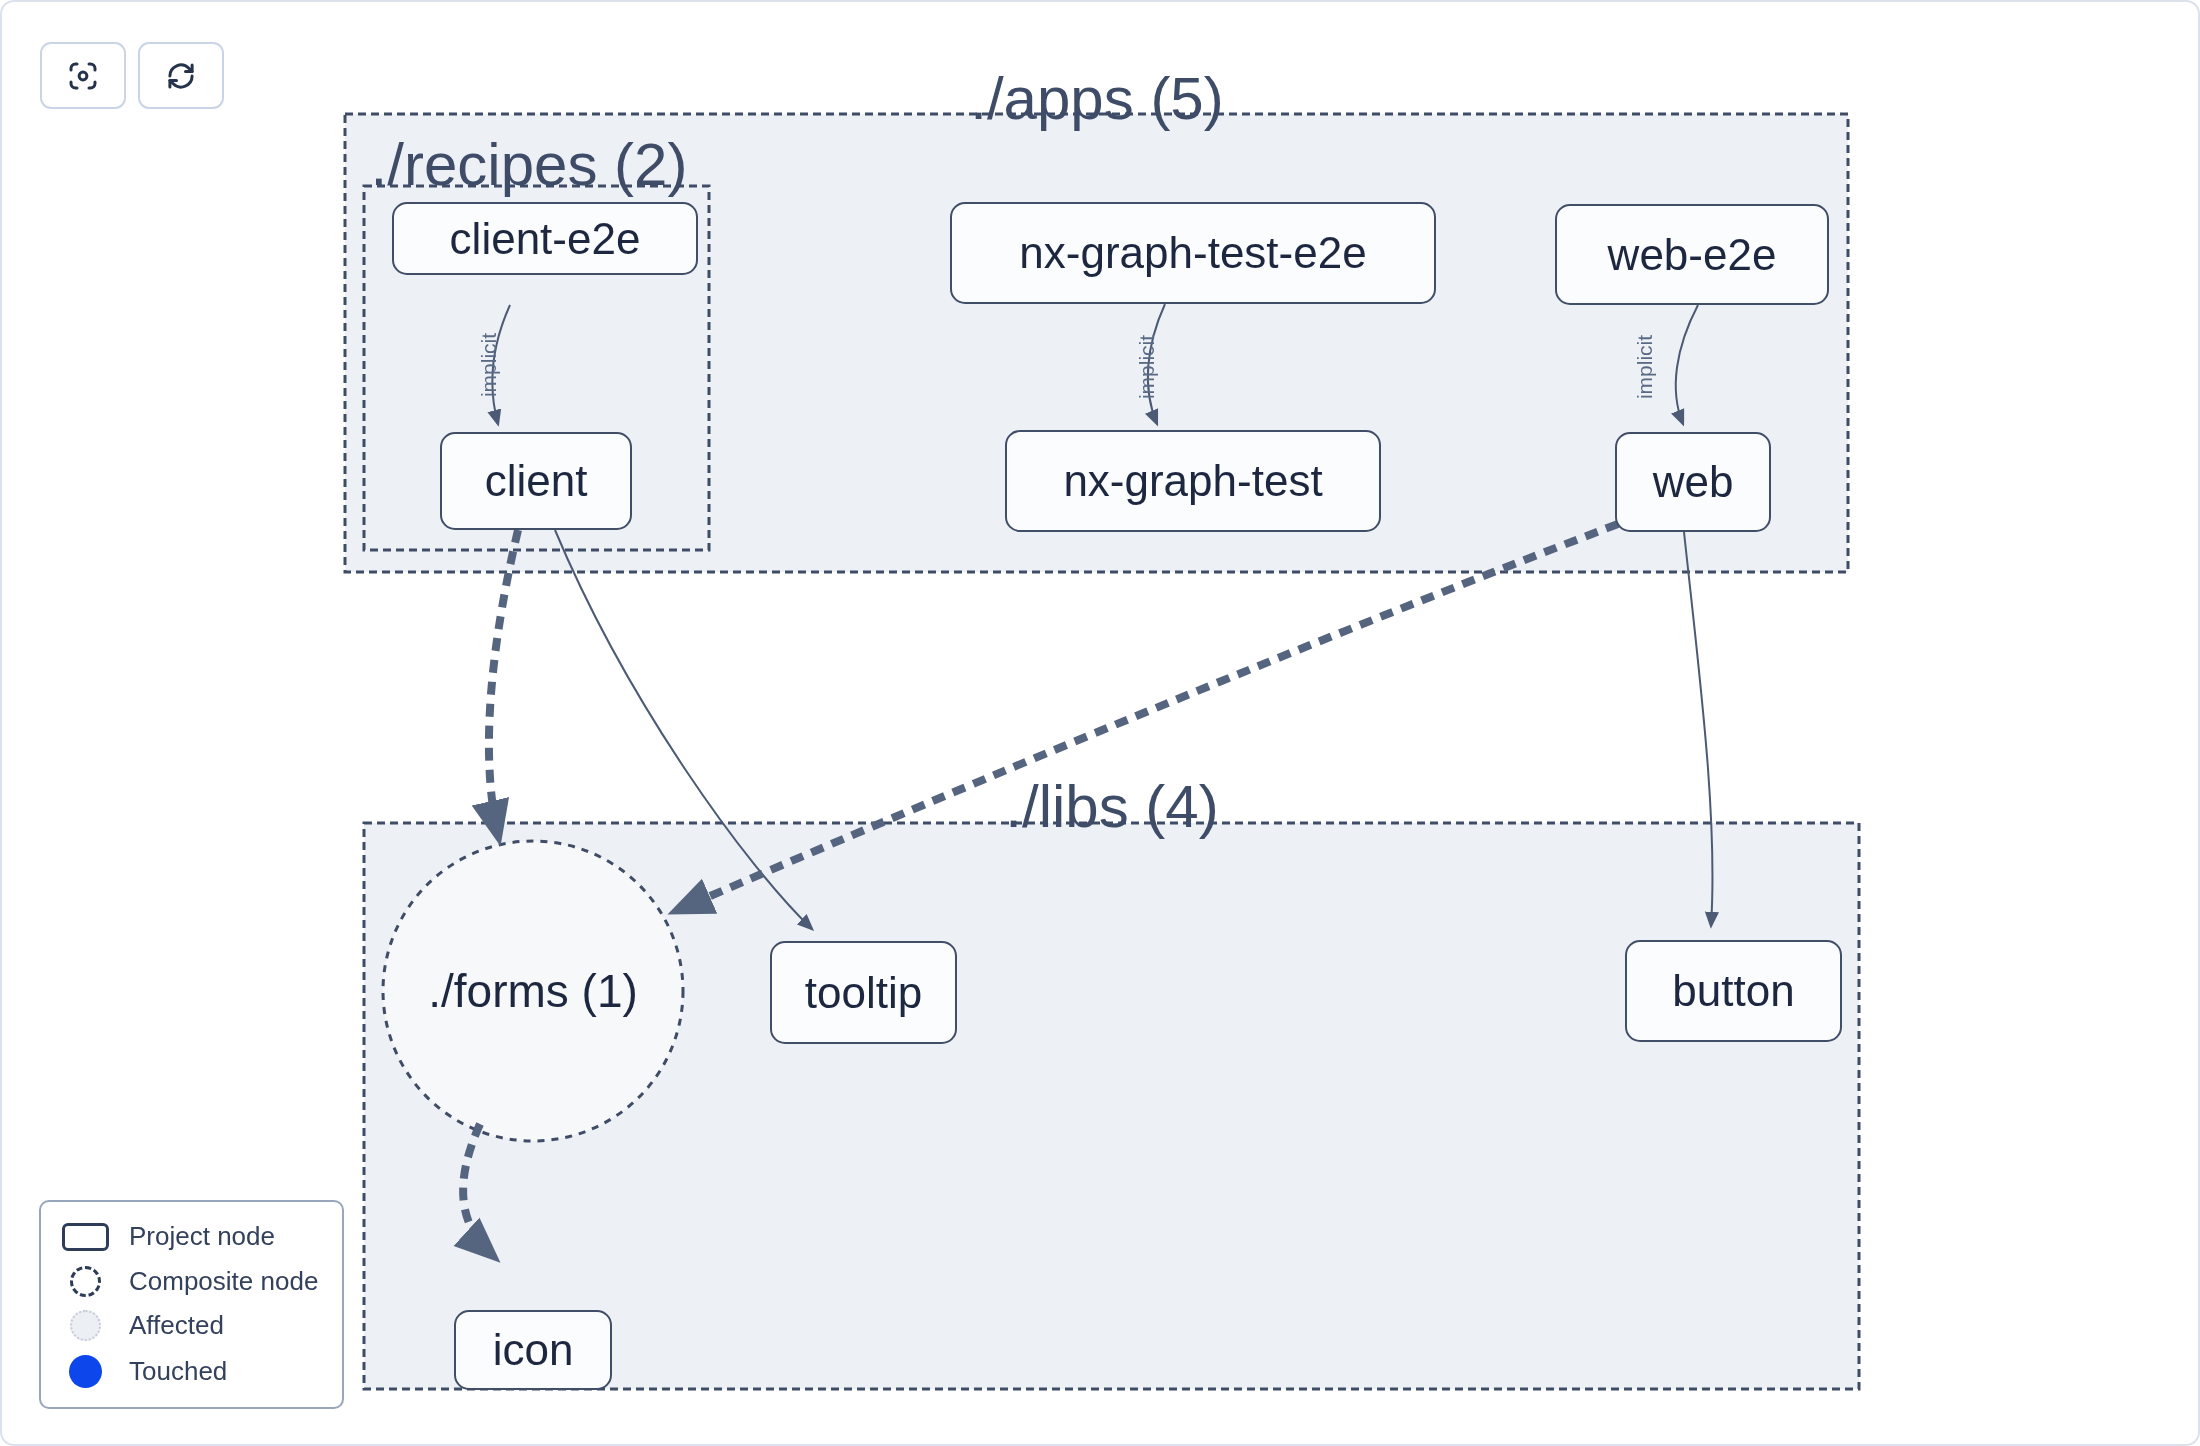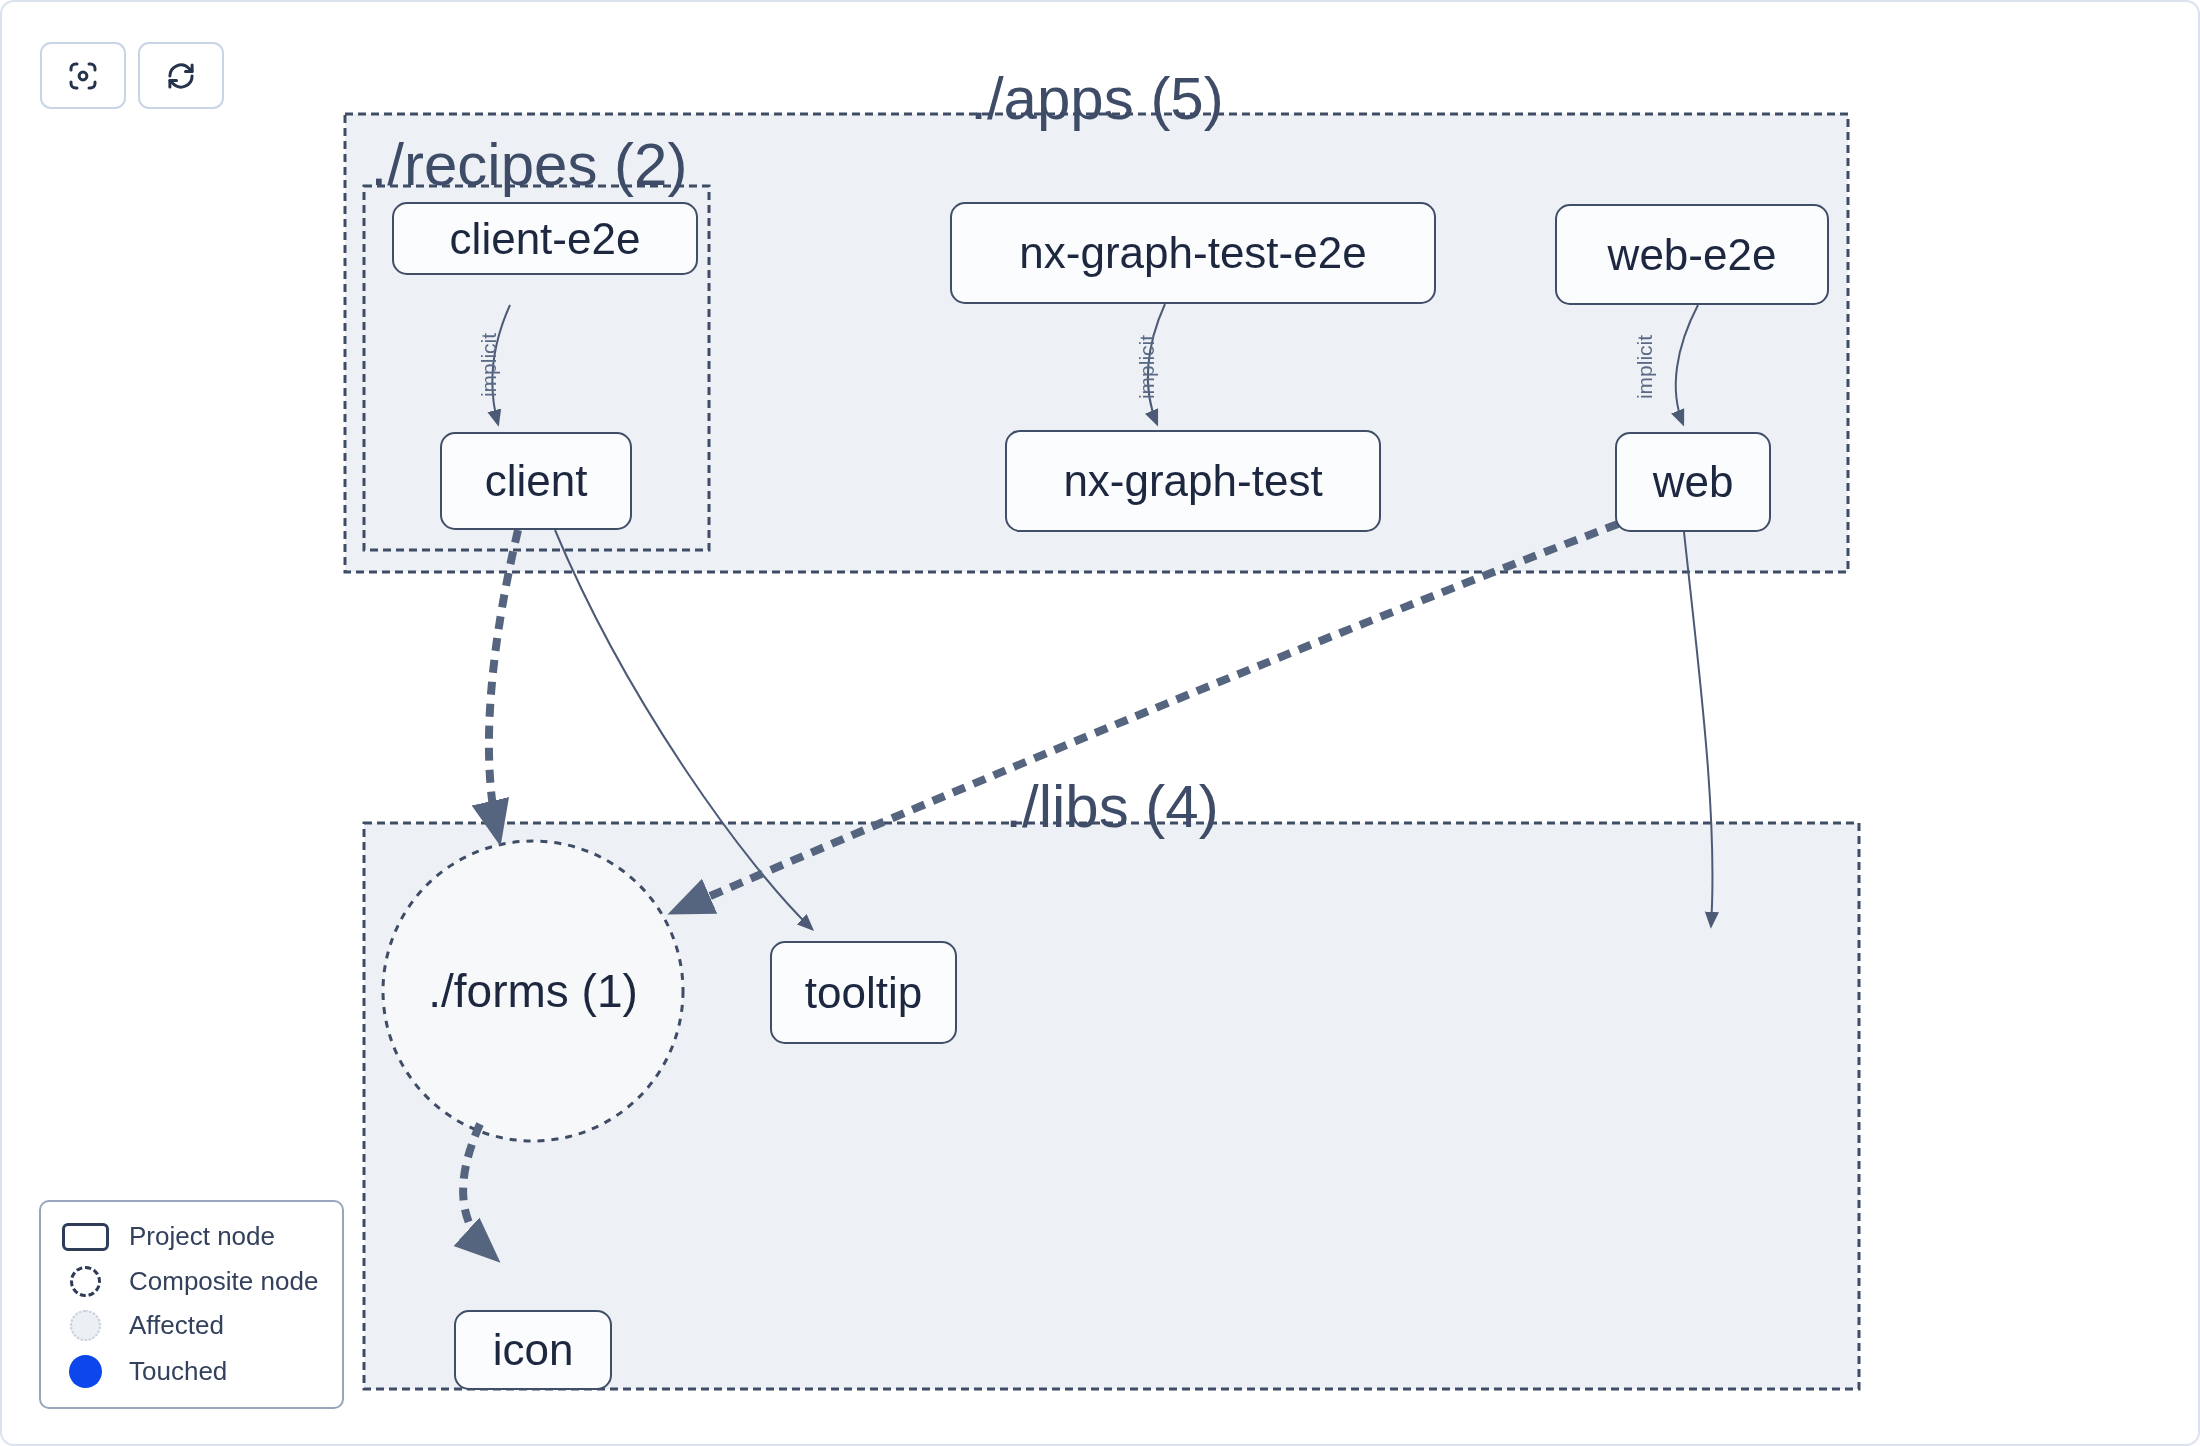--- a/index.html
+++ b/index.html
@@ -94,20 +94,23 @@
   </div>
   <div class="node" style="left:1553px;top:202px;width:274px;height:101px;">
     <span>web-e2e</span>
   </div>
   <div class="node" style="left:1613px;top:430px;width:156px;height:100px;">
     <span>web</span>
   </div>
   <div class="node" style="left:768px;top:939px;width:187px;height:103px;">
     <span>tooltip</span>
   </div>
+  <div class="node" style="left:1623px;top:938px;width:217px;height:102px;">
+    <span>button</span>
+  </div>
   <div class="node" style="left:452px;top:1268px;width:158px;height:80px;margin-top:40px;">
     <span>icon</span>
   </div>
 
   <div class="composite-label" style="left:531px;top:989px;">./forms (1)</div>
 
   <div class="edge-label" style="left:487px;top:363px;">implicit</div>
   <div class="edge-label" style="left:1145px;top:365px;">implicit</div>
   <div class="edge-label" style="left:1643px;top:365px;">implicit</div>
 

